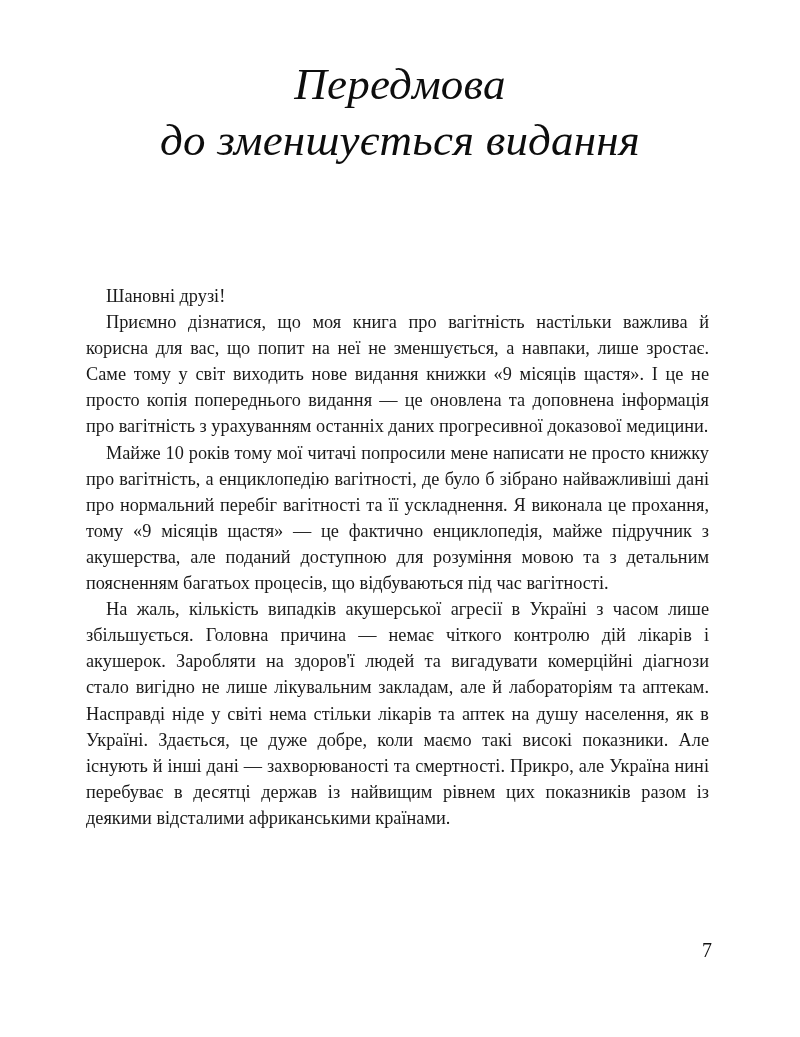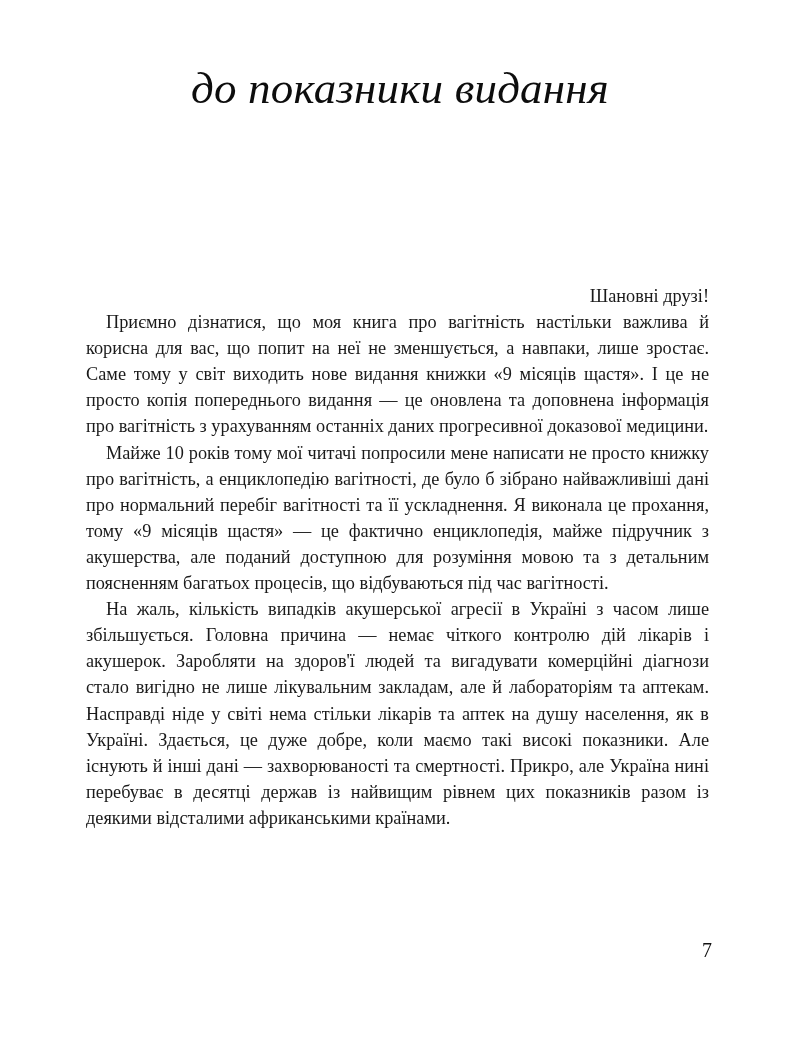--- a/index.html
+++ b/index.html
@@ -62,41 +62,42 @@
     text-justify: inter-word;
     font-size: 18.3px;
     line-height: 26.1px;
     color: #1a1a1a;
     text-indent: 20px;
     hyphens: manual;
     -webkit-hyphens: manual;
   }
   .para.greeting {
     text-indent: 20px;
-    text-align: right;
+    text-align: left;
   }
 
   
   .folio {
     position: absolute;
     right: 88px;
     top: 938px;
     font-size: 20px;
     line-height: 24px;
     color: #111111;
     font-family: "Liberation Serif", "DejaVu Serif", serif;
   }
 </style>
 </head>
 <body>
 
 <div class="page">
 
   <div class="title-block">
-    <div class="title-line title-line-2">до показники видання</div>
+    <div class="title-line title-line-1">Передмова</div>
+    <div class="title-line title-line-2">до зменшується видання</div>
   </div>
 
   <div class="body-column">
     <p class="para greeting">Шановні друзі!</p>
     <p class="para">Приємно дізнатися, що моя книга про вагітність настільки важлива й корисна для вас, що попит на неї не зменшується, а навпаки, лише зростає. Саме тому у світ виходить нове видання книжки «9 місяців щастя». І це не просто копія попереднього видання — це оновлена та доповнена інформація про вагітність з урахуванням останніх даних прогресивної доказової медицини.</p>
     <p class="para">Майже 10 років тому мої читачі попросили мене написати не просто книжку про вагітність, а енциклопедію вагітності, де було б зібрано найважливіші дані про нормальний перебіг вагітності та її ускладнення. Я виконала це прохання, тому «9 місяців щастя» — це фактично енциклопедія, майже підручник з акушерства, але поданий доступною для розуміння мовою та з детальним поясненням багатьох процесів, що відбуваються під час вагітності.</p>
     <p class="para">На жаль, кількість випадків акушерської агресії в Україні з часом лише збільшується. Головна причина — немає чіткого контролю дій лікарів і акушерок. Заробляти на здоров'ї людей та вигадувати комерційні діагнози стало вигідно не лише лікувальним закладам, але й лабораторіям та аптекам. Насправді ніде у світі нема стільки лікарів та аптек на душу населення, як в Україні. Здається, це дуже добре, коли маємо такі високі показники. Але існують й інші дані — захворюваності та смертності. Прикро, але Україна нині перебуває в десятці держав із найвищим рівнем цих показників разом із деякими відсталими африканськими країнами.</p>
   </div>
 
   <div class="folio">7</div>

